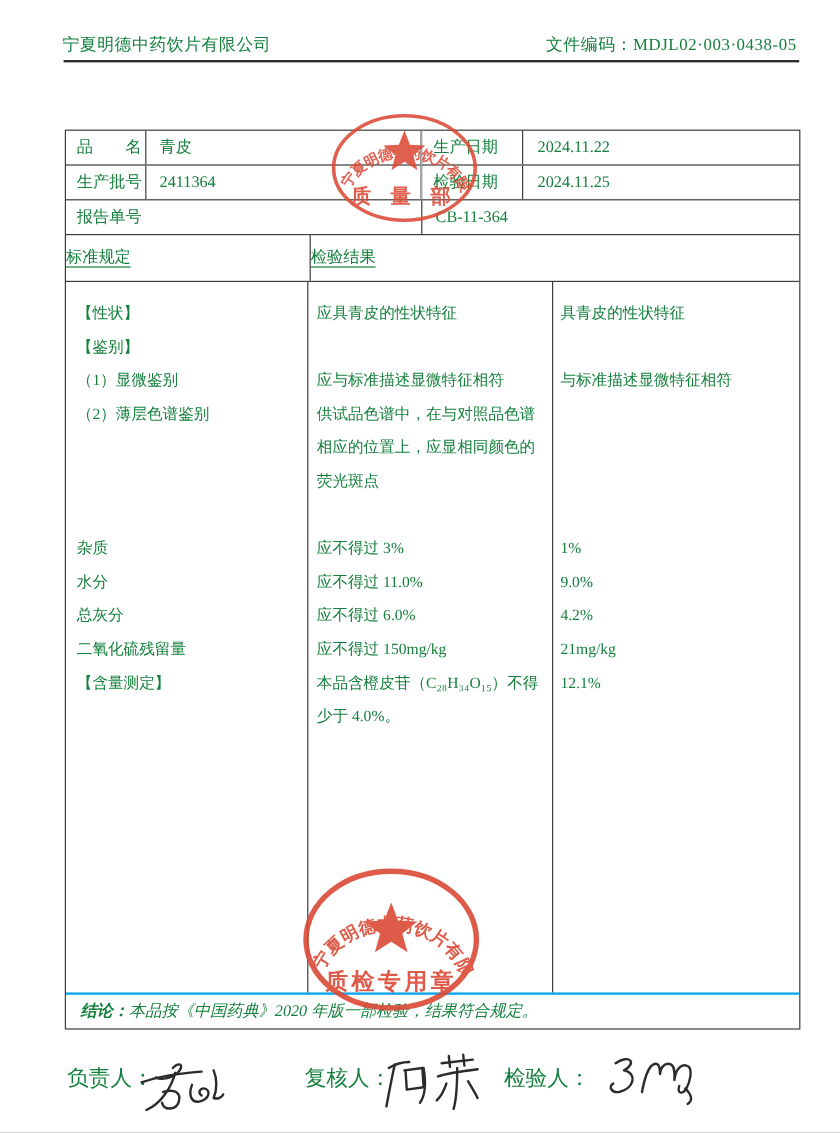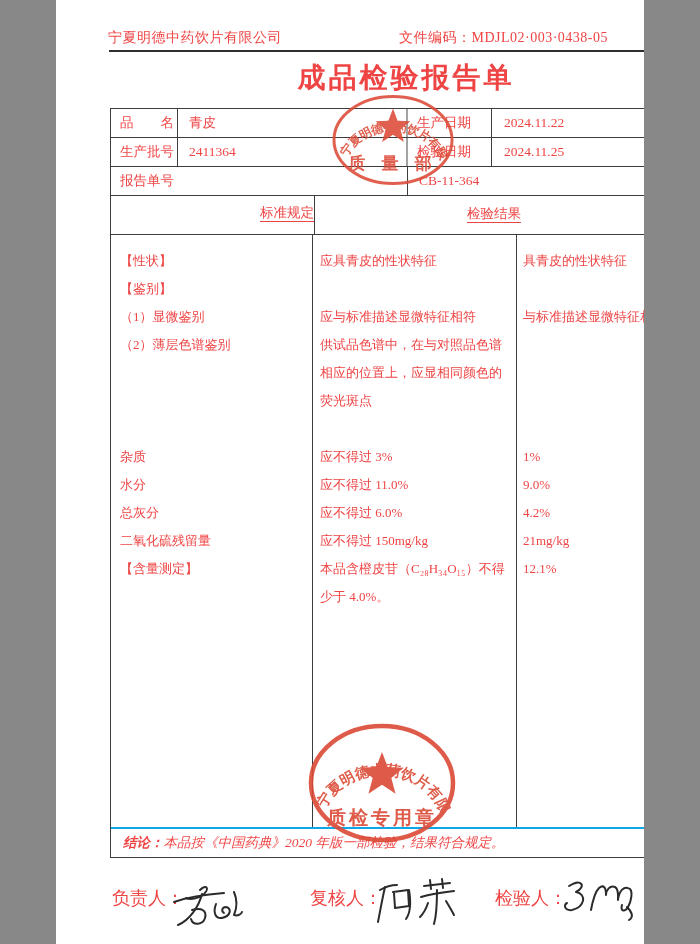--- a/index.html
+++ b/index.html
@@ -1,18 +1,18 @@
 <!DOCTYPE html>
 <html><head>
 <meta charset="utf-8">
 <style>
   html,body{margin:0;padding:0;background:#888;}
   .page{
-    position:relative;width:588px;height:944px;background:#ffffff;
-    font-family:"Liberation Serif","DejaVu Serif",serif;color:#ef4444;
+    position:relative;width:700px;height:944px;background:#ffffff;
+    font-family:"Liberation Serif","DejaVu Serif",serif;color:#15803d;
     margin:0 auto;overflow:hidden;
   }
   
   .hdr-left{position:absolute;left:52px;top:29px;font-size:14px;letter-spacing:0.5px;}
   .hdr-right{position:absolute;right:36px;top:29px;font-size:14px;letter-spacing:0.5px;}
   .hdr-rule{position:absolute;left:53px;top:50px;width:613px;height:2px;background:#2e2e2e;}
   .doc-title{
     position:absolute;left:0;top:59px;width:700px;text-align:center;
     font-size:28px;font-weight:bold;letter-spacing:3px;
   }
@@ -26,58 +26,57 @@
   .i-l1{width:67px;padding-left:9px;border-right:1px solid #3d3d3d;}
   .i-v1{width:230px;padding-left:11px;border-right:2px solid #a3a3a3;}
   .i-l2{width:84px;padding-left:9px;border-right:1px solid #3d3d3d;}
   .i-v2{width:230px;padding-left:12px;}
   .i-rl{width:297px;padding-left:9px;border-right:1px solid #3d3d3d;}
   .i-rv{width:314px;padding-left:11px;}
   
   .sec-hdr{display:flex;height:38px;line-height:36px;border-top:1px solid #3d3d3d;border-bottom:1px solid #3d3d3d;}
   .sec-hdr > div{box-sizing:border-box;}
   .sh-item{width:201px;padding-left:12px;border-right:1px solid #3d3d3d;}
-  .sh-std{width:204px;text-align:right;border-right:1px solid #3d3d3d;font-family:Liberation Mono, monospace;}
-  .sh-res{width:206px;text-align:right;}
+  .sh-std{width:204px;text-align:left;border-right:1px solid #3d3d3d;}
+  .sh-res{width:206px;text-align:left;}
   .sec-hdr span{text-decoration:underline;text-underline-offset:4px;}
   
   .tbody{position:relative;height:592px;padding-top:12px;box-sizing:border-box;font-size:13px;}
   .vline{position:absolute;top:0;bottom:0;width:1px;background:#3d3d3d;}
   .vl-1{left:201px;} .vl-2{left:405px;}
   .b-row{display:flex;min-height:28px;}
   .b-row > div{box-sizing:border-box;line-height:28px;}
   .c-item{width:201px;padding:0 8px 0 9px;}
   .c-std{width:204px;padding:0 7px 0 8px;}
   .c-res{width:206px;padding:0 6px 0 7px;}
   .spacer-row{height:28px;}
   .filler-row{height:188px;}
   
   .concl-row{border-top:2px solid #0ea5e9;height:28px;line-height:27px;padding-left:12px;font-size:13.5px;font-style:italic;}
   .concl-row .b{font-weight:bold;}
   
   .sign-strip{position:absolute;left:54px;top:884px;width:611px;height:52px;font-size:18px;}
   .sig-label{position:absolute;top:2px;white-space:nowrap;}
-  .sl-1{left:2px;} .sl-2{left:200px;} .sl-3{left:385px;}
+  .sl-1{left:2px;} .sl-2{left:200px;} .sl-3{left:366px;}
   .sig-svg{position:absolute;}
   .sg-1{left:52px;top:-4px;} .sg-2{left:258px;top:-8px;} .sg-3{left:443px;top:-10px;}
   .sig-svg path{fill:none;stroke:#2b2b2b;stroke-width:2;stroke-linecap:round;stroke-linejoin:round;}
   
   .stamp{position:absolute;pointer-events:none;}
   .stamp-top{left:266px;top:84px;}
   .stamp-bottom{left:244px;top:716px;}
 </style>
 </head>
 <body>
 
 <div class="page">
 
   <div class="hdr-left">宁夏明德中药饮片有限公司</div>
   <div class="hdr-right">文件编码：MDJL02·003·0438-05</div>
   <div class="hdr-rule"></div>
-  <div class="doc-title">成品检验报告单</div>
 
   <div class="report-table">
 
     <div class="i-row">
       <div class="i-l1">品　　名</div>
       <div class="i-v1">青皮</div>
       <div class="i-l2">生产日期</div>
       <div class="i-v2">2024.11.22</div>
     </div>
     <div class="i-row">

